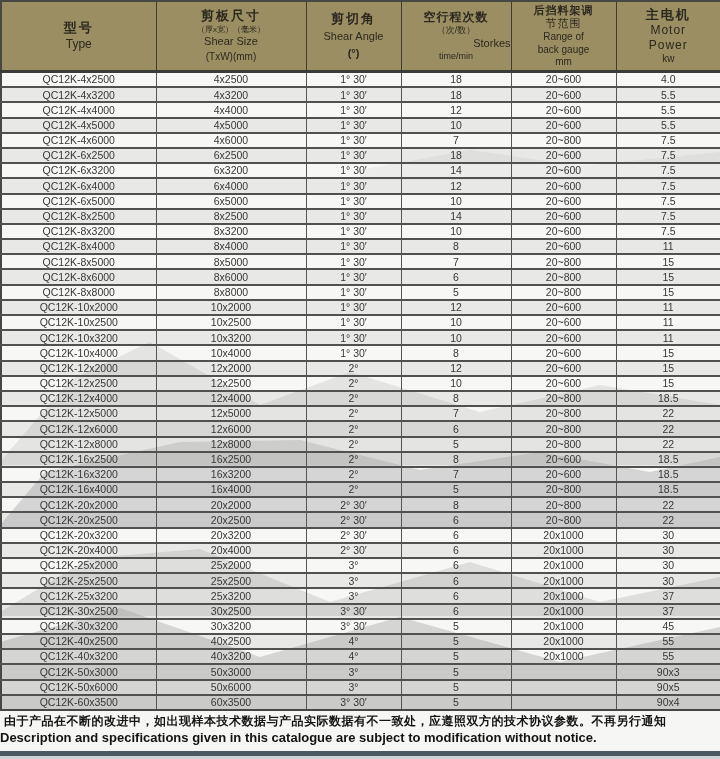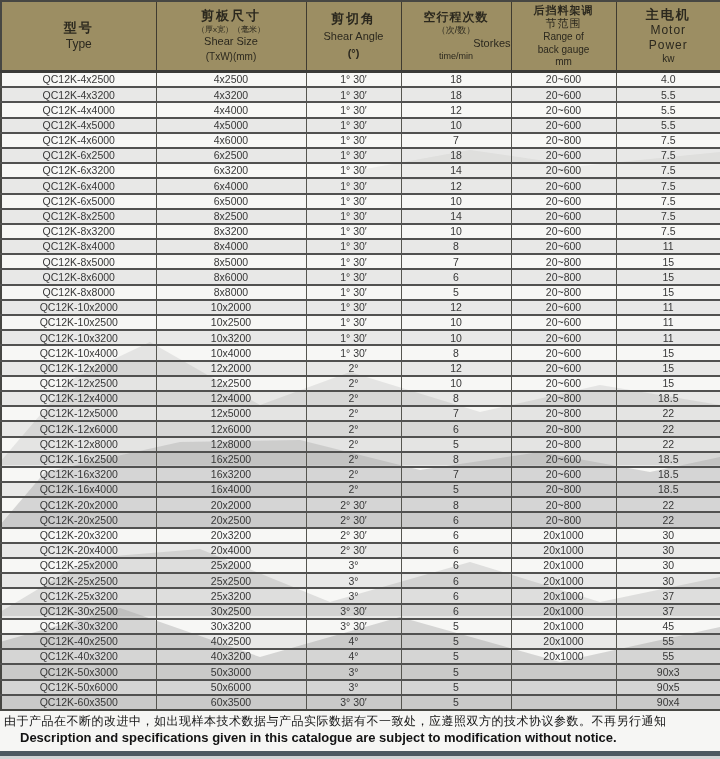--- a/index.html
+++ b/index.html
@@ -62,28 +62,28 @@
     overflow:hidden;
     white-space:nowrap;
   }
   tbody tr:nth-child(even) td{background:rgba(110,110,110,0.10);}
   .footer{
     position:relative;z-index:1;
     width:720px;height:48px;
     background:#f6f6f4;
   }
   .f-zh{
-    font-size:12px;font-weight:normal;color:#141414;
+    font-size:12px;font-weight:bold;color:#141414;
     padding:3px 0 0 4px;line-height:15px;
     letter-spacing:0.5px;
     white-space:nowrap;overflow:hidden;
   }
   .f-en{
     font-size:13px;font-weight:bold;color:#131313;
-    padding:1px 4px 0 20px;line-height:16px;
+    padding:1px 4px 0 0;line-height:16px;
     white-space:nowrap;overflow:hidden;
   }
   .f-bar{
     position:absolute;left:0;bottom:3px;
     width:720px;height:5px;background:#4d5961;
   }
   .f-bar-light{
     position:absolute;left:0;bottom:0;
     width:720px;height:3px;background:#cfd3d4;
   }

